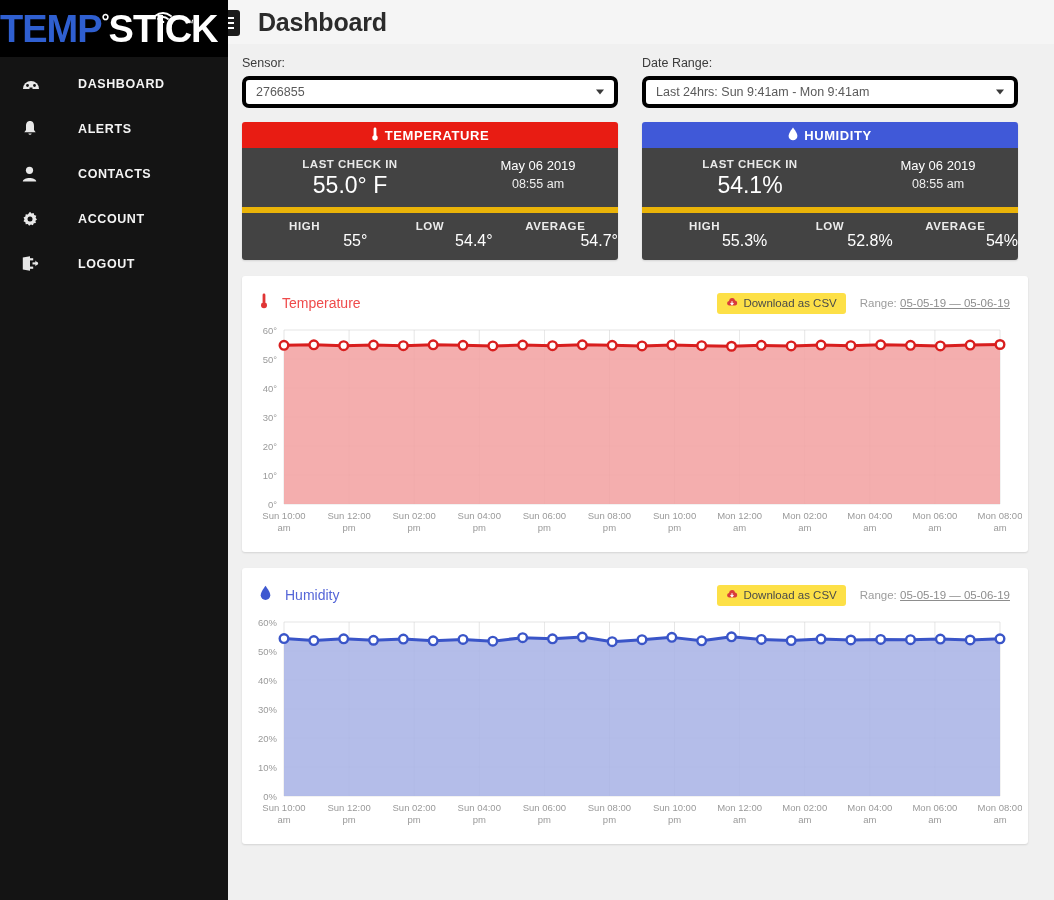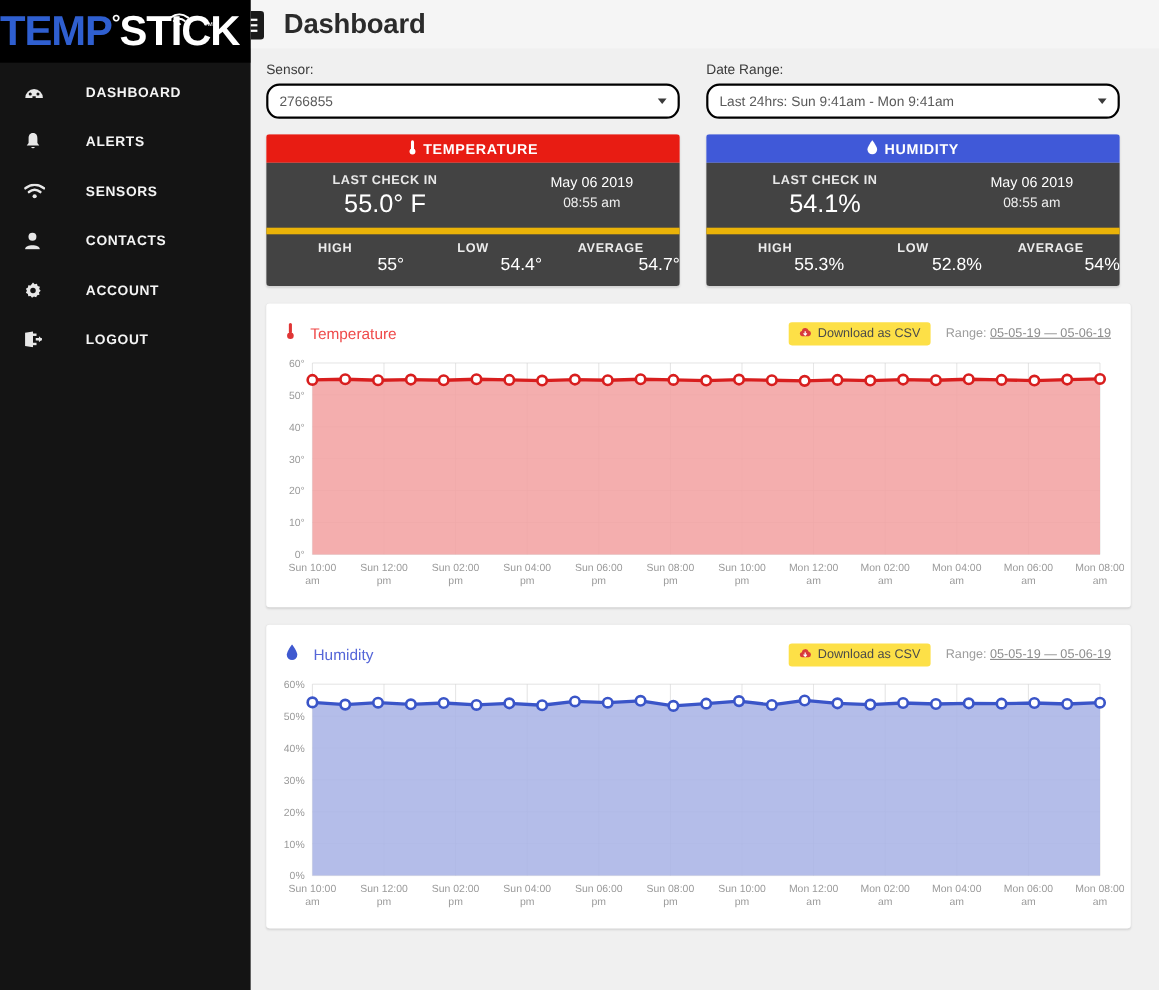--- a/index.html
+++ b/index.html
@@ -78,22 +78,22 @@
   .filters {
     display: flex; gap: 24px; padding: 12px 26px 0 14px;
   }
   .field { width: 376px; }
   .field.wide { width: 376px; }
   .field-label {
     font-size: 12.5px; font-weight: normal; color: #3b3b3b;
     margin-bottom: 6px;
   }
   .select {
-    height: 32px; background: #fff; border: 2px solid #000000;
-    border-radius: 12px; display: flex; align-items: center;
+    height: 32px; background: #fff; border: 4px solid #000000;
+    border-radius: 7px; display: flex; align-items: center;
     padding: 0 10px; font-size: 12.5px; color: #5a5a5a;
     position: relative; cursor: pointer;
   }
   .select .caret {
     position: absolute; right: 10px; top: 50%;
     transform: translateY(-50%);
     width: 0; height: 0;
     border-left: 4px solid transparent;
     border-right: 4px solid transparent;
     border-top: 5px solid #3a3a3a;
@@ -199,30 +199,20 @@
       <div class="navitem">
         <span class="navicon">
           <svg width="16" height="17" viewBox="0 0 16 17">
             <path d="M8 1 C5 1 4 3.2 4 6 L4 10 L2.3 12.3 L13.7 12.3 L12 10 L12 6 C12 3.2 11 1 8 1 Z" fill="#e8e8e8"></path>
             <path d="M6.3 13.6 A1.8 1.8 0 0 0 9.7 13.6 Z" fill="#e8e8e8"></path>
           </svg>
         </span>
         <span class="navlabel">ALERTS</span>
       </div>
 
-      <div class="navitem">
-        <span class="navicon">
-          <svg width="19" height="14" viewBox="0 0 19 14">
-            <path d="M1 4.2 Q9.5 -2.2 18 4.2" stroke="#e8e8e8" stroke-width="2.3" fill="none" stroke-linecap="round"></path>
-            <path d="M4.3 7.6 Q9.5 3.4 14.7 7.6" stroke="#e8e8e8" stroke-width="2.3" fill="none" stroke-linecap="round"></path>
-            <circle cx="9.5" cy="11.4" r="1.9" fill="#e8e8e8"></circle>
-          </svg>
-        </span>
-        <span class="navlabel">SENSORS</span>
-      </div>
 
       <div class="navitem">
         <span class="navicon">
           <svg width="15" height="16" viewBox="0 0 15 16">
             <circle cx="7.5" cy="4.3" r="3.6" fill="#e8e8e8"></circle>
             <path d="M0.8 15.5 C0.8 10.8 14.2 10.8 14.2 15.5 Z" fill="#e8e8e8"></path>
           </svg>
         </span>
         <span class="navlabel">CONTACTS</span>
       </div>

